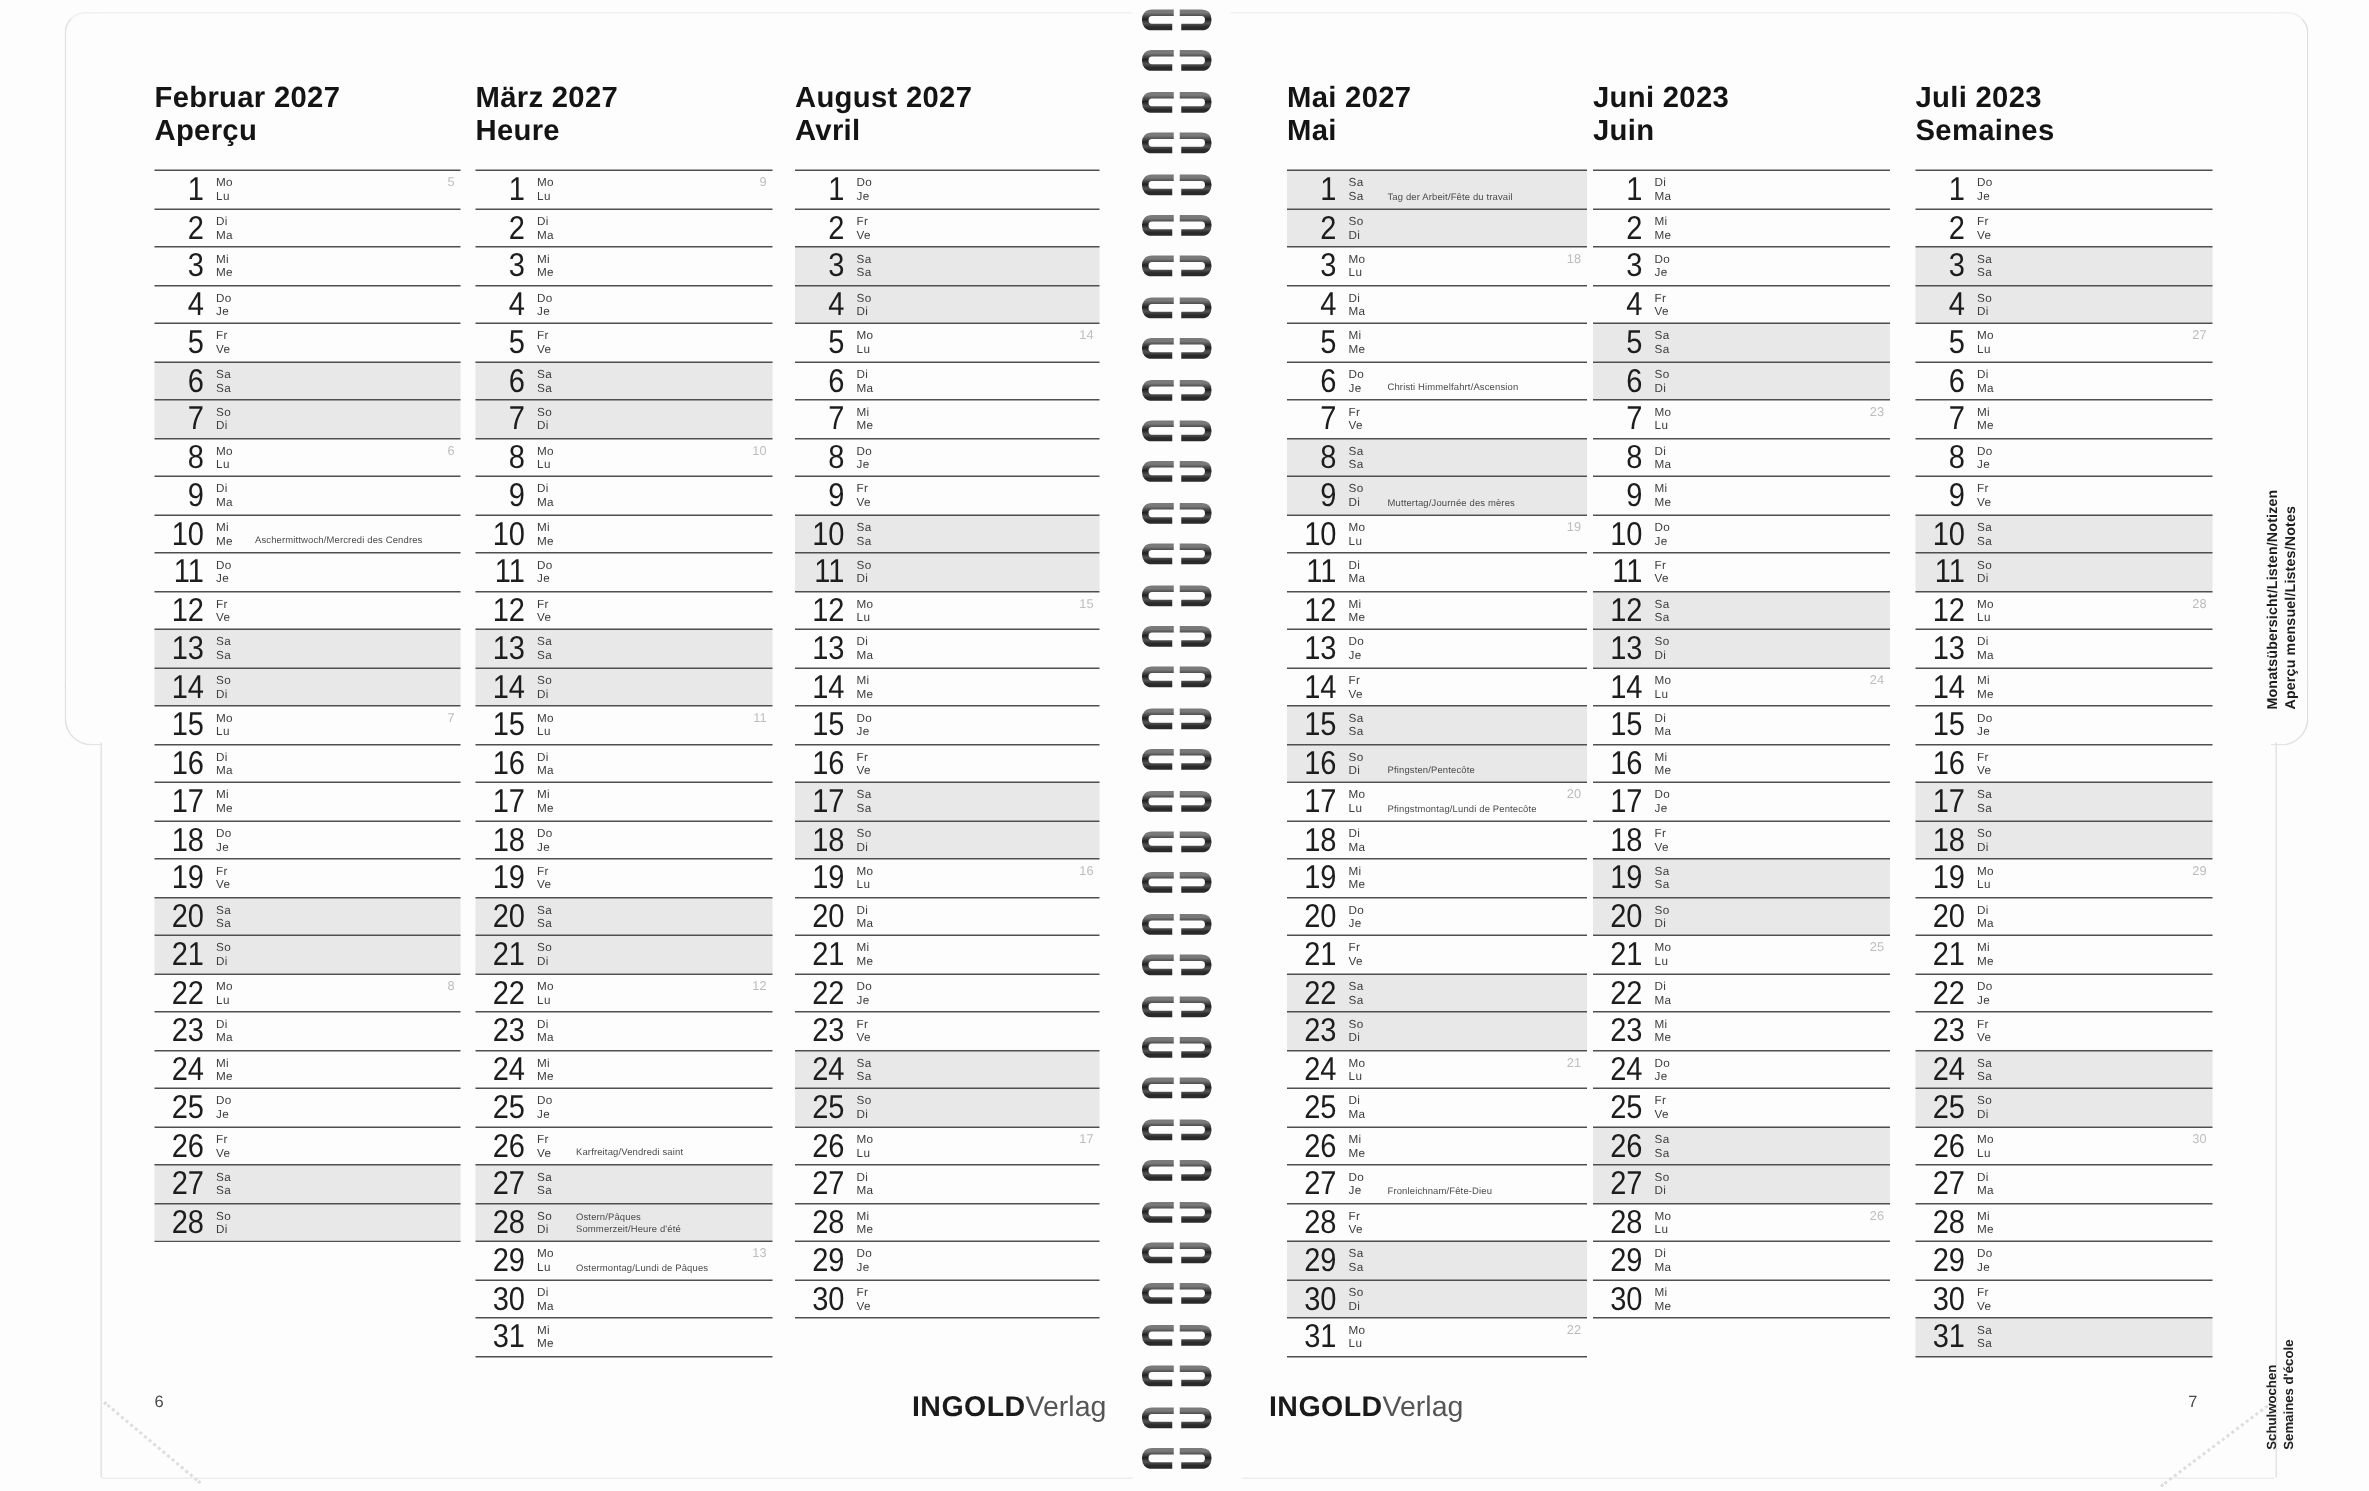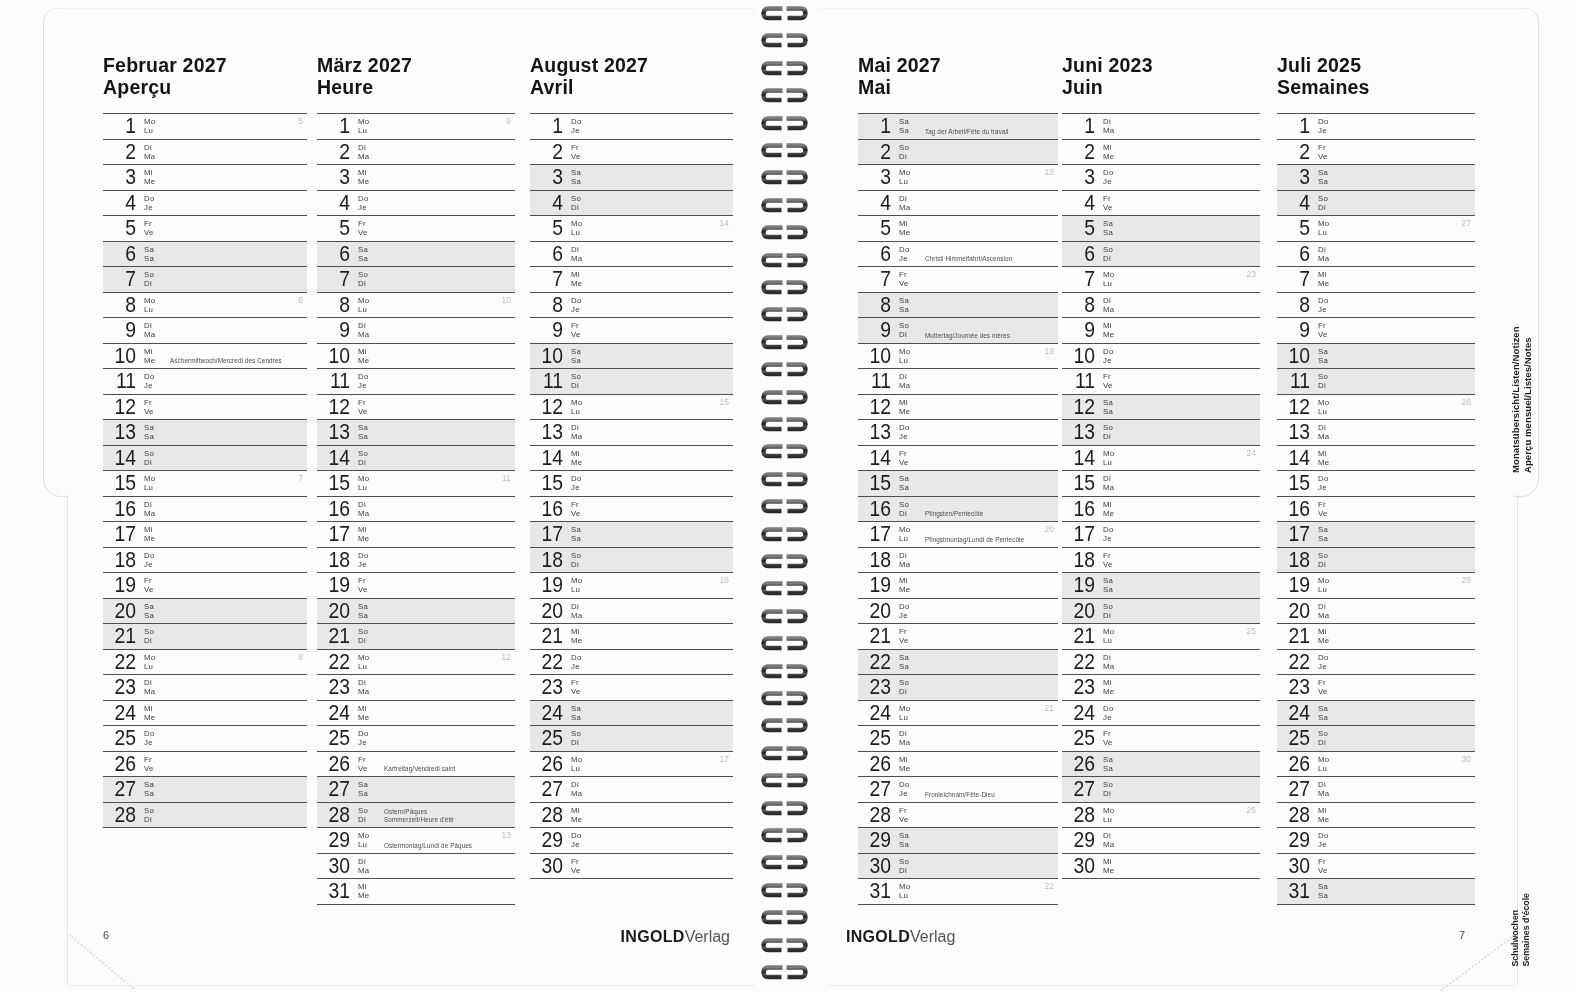--- a/index.html
+++ b/index.html
@@ -44,21 +44,21 @@
     font-size:22px;line-height:24.5px;font-weight:400;color:#1d1d1d;
     transform:scaleX(.88);transform-origin:100% 50%}
   .dabbr{position:absolute;left:41px;top:3px;font-size:7.8px;line-height:9.4px;
     color:#3d3d3d;letter-spacing:.25px}
   .dabbr span{display:block}
   .wk{position:absolute;right:4px;top:2px;font-size:8.5px;color:#bdbdbd}
   .notes{position:absolute;left:67px;bottom:3px;font-size:6.3px;line-height:7.8px;
     color:#4b4b4b;letter-spacing:.1px;white-space:nowrap}
 
   
-  .publisher{position:absolute;top:928px;font-size:16px;color:#2b2b2b;white-space:nowrap}
+  .publisher{position:absolute;top:928px;font-size:19px;color:#2b2b2b;white-space:nowrap}
   .publisher .b{font-weight:800;letter-spacing:.3px;color:#1a1a1a}
   .publisher .r{font-weight:400;color:#555}
   #pubL{left:608px;width:122px;text-align:right}
   #pubR{left:846px}
   .pagenum{position:absolute;top:929px;font-size:11px;color:#4a4a4a}
   #pnL{left:103px}
   #pnR{left:1425px;width:40px;text-align:right}
 
   
   .side-tab{position:absolute;left:1447px;top:386px;width:150px;height:24px;
@@ -1453,21 +1453,21 @@
           <span class="dnum">30</span>
           <span class="dabbr">
             <span>Mi</span>
             <span>Me</span>
           </span>
         </div>
       </div>
     </div>
     <div class="month" style="left: 1277px; width: 198px;">
       <div class="mtitle">
-        <div>Juli 2025</div>
+        <div>Juli 2023</div>
         <div>Semaines</div>
       </div>
       <div class="rows">
         <div class="row">
           <span class="dnum">1</span>
           <span class="dabbr">
             <span>Do</span>
             <span>Je</span>
           </span>
         </div>

